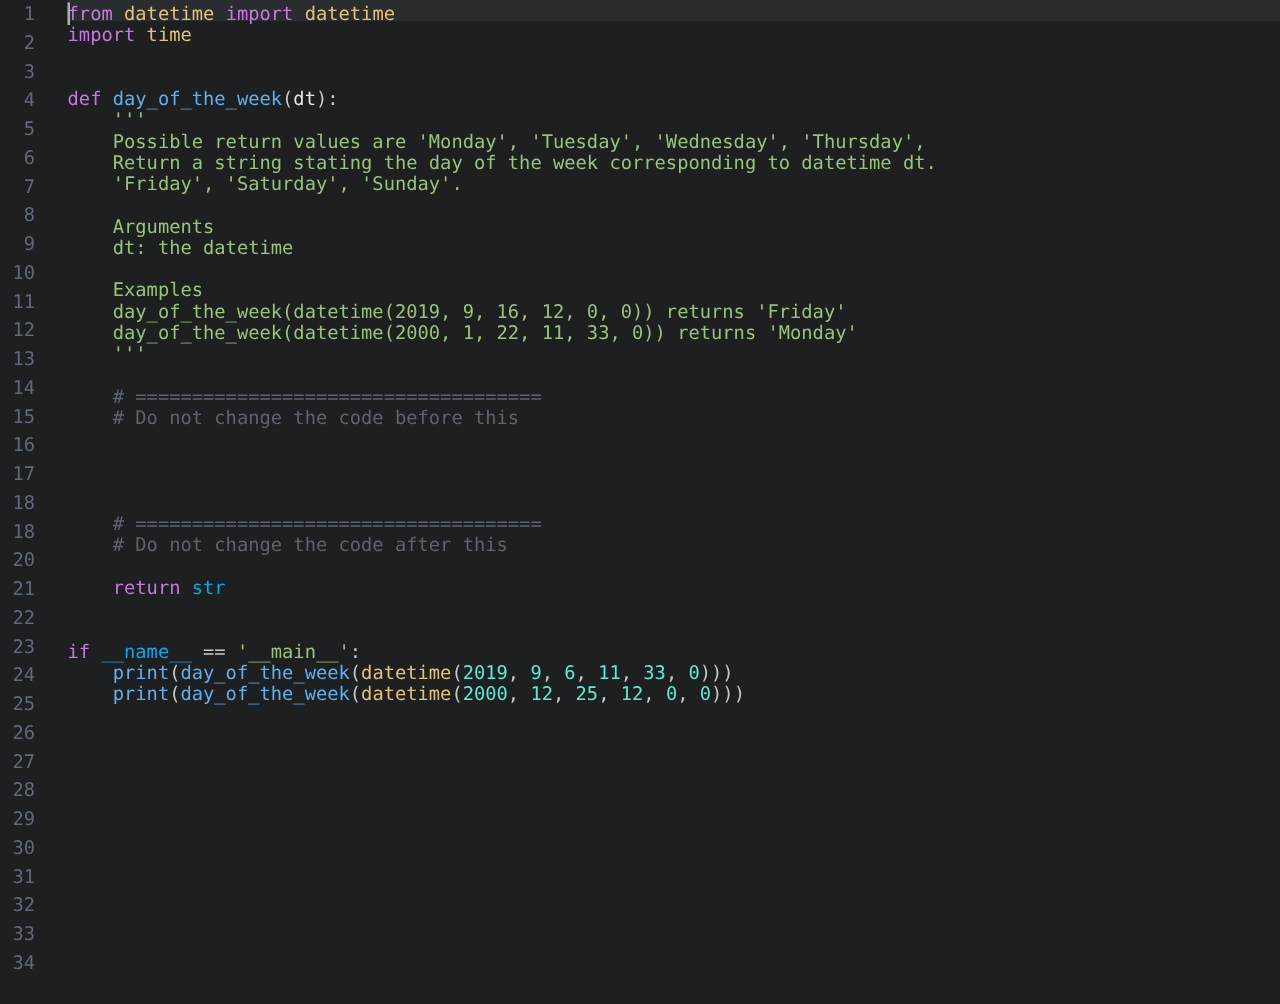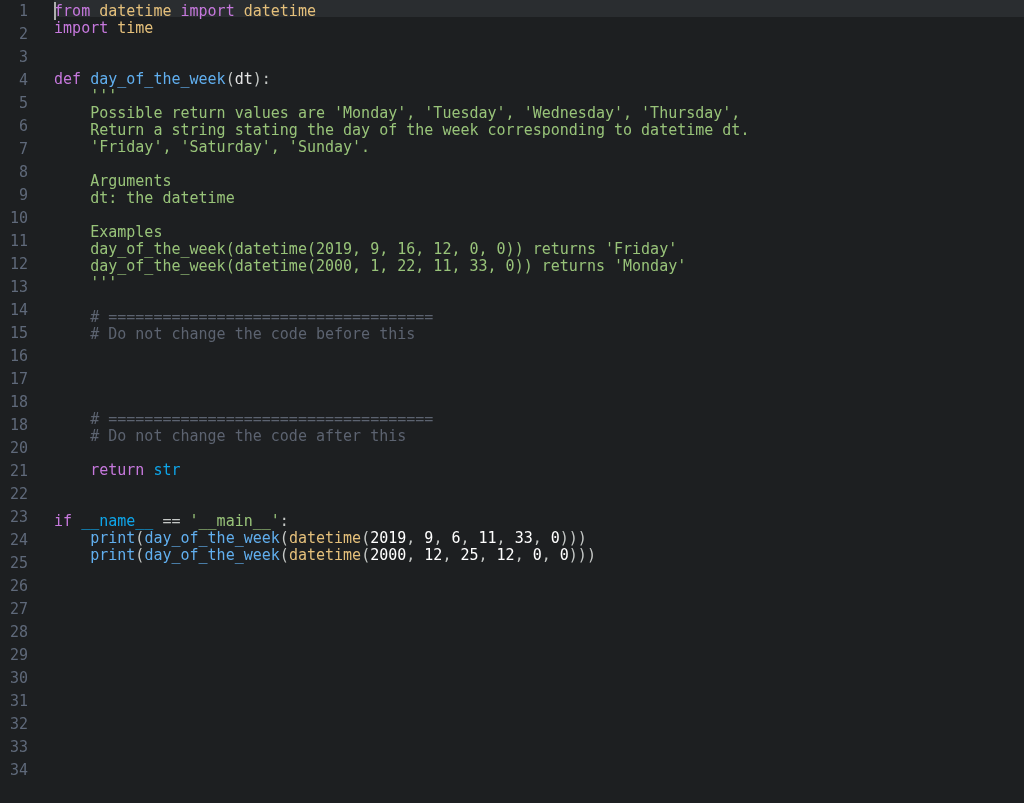--- a/index.html
+++ b/index.html
@@ -56,21 +56,21 @@
   
   .kw   { color: #c678dd; }   
   .mod  { color: #e5c07b; }   
   .id   { color: #c5c8c6; }   
   .fn   { color: #61afef; }   
   .class{ color: #e5c07b; }   
   .param{ color: #e5e5e5; }   
   .punc { color: #c5c8c6; }
   .str  { color: #98c379; }   
   .cmt  { color: #5c6370; }   
-  .num  { color: #ffffff; }   
+  .num  { color: #5eead4; }   
   .builtin { color: #0ea5e9; text-align: center; } 
   .doc  { color: #98c379; }   
   .op   { color: #c5c8c6; }   
 </style>
 </head>
 <body>
 
 <div class="editor">
   <div class="gutter" id="gutter">
       <div class="ln">1</div>

